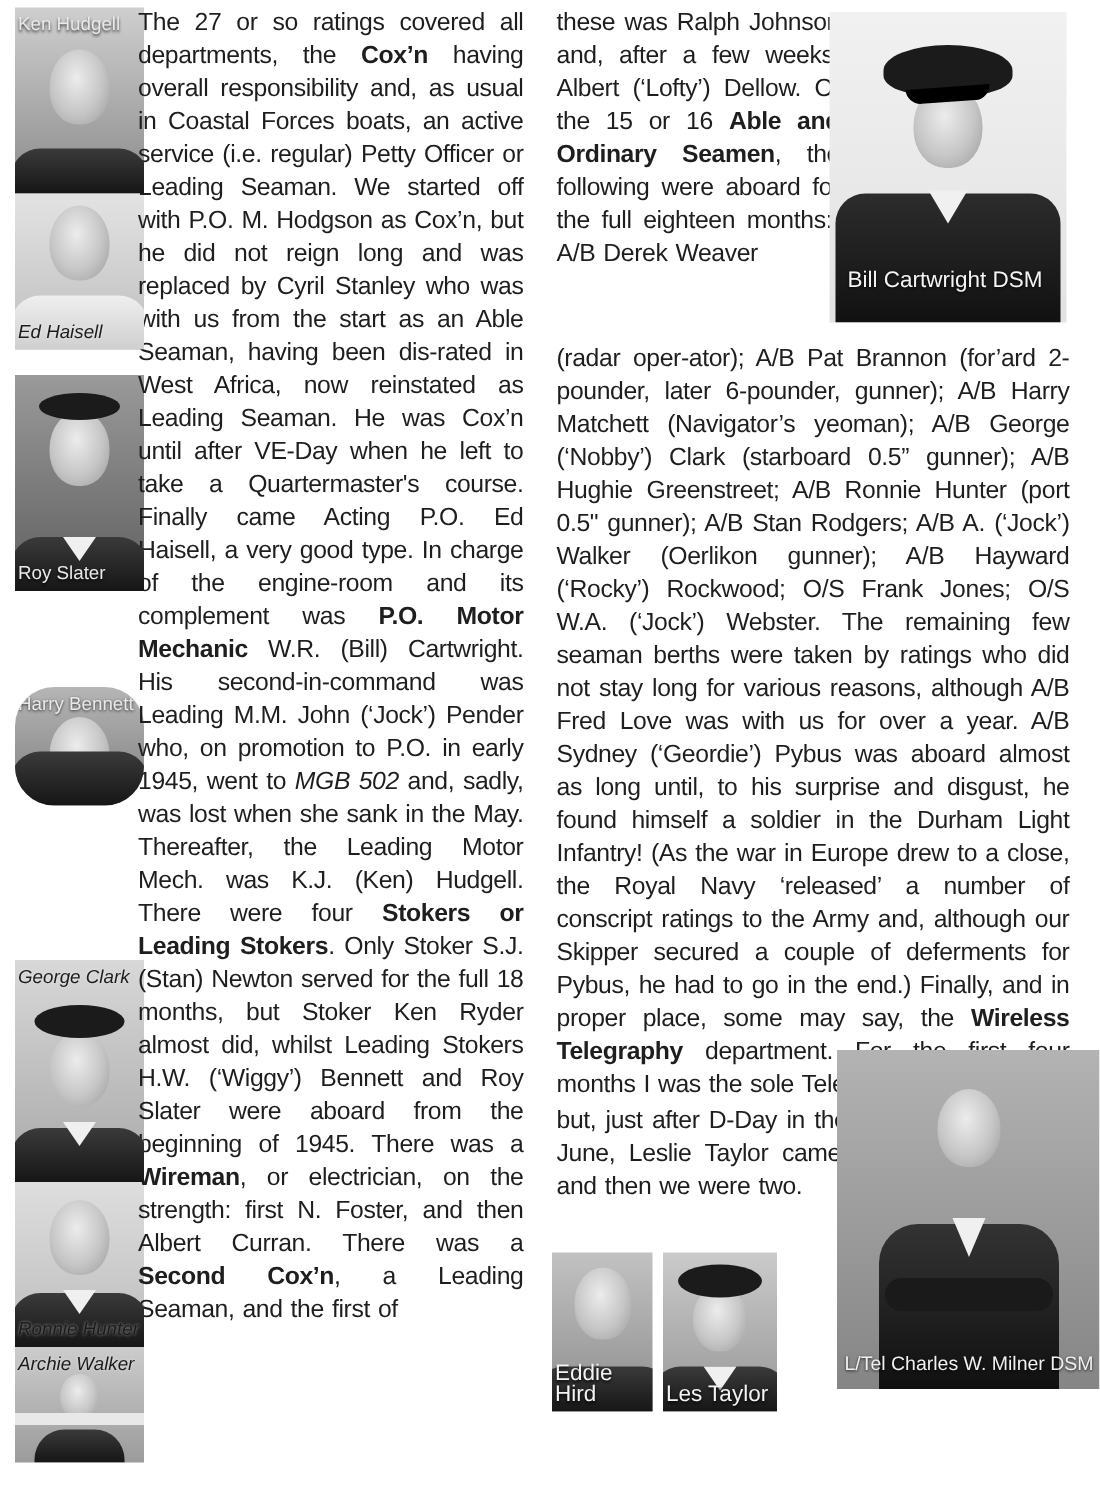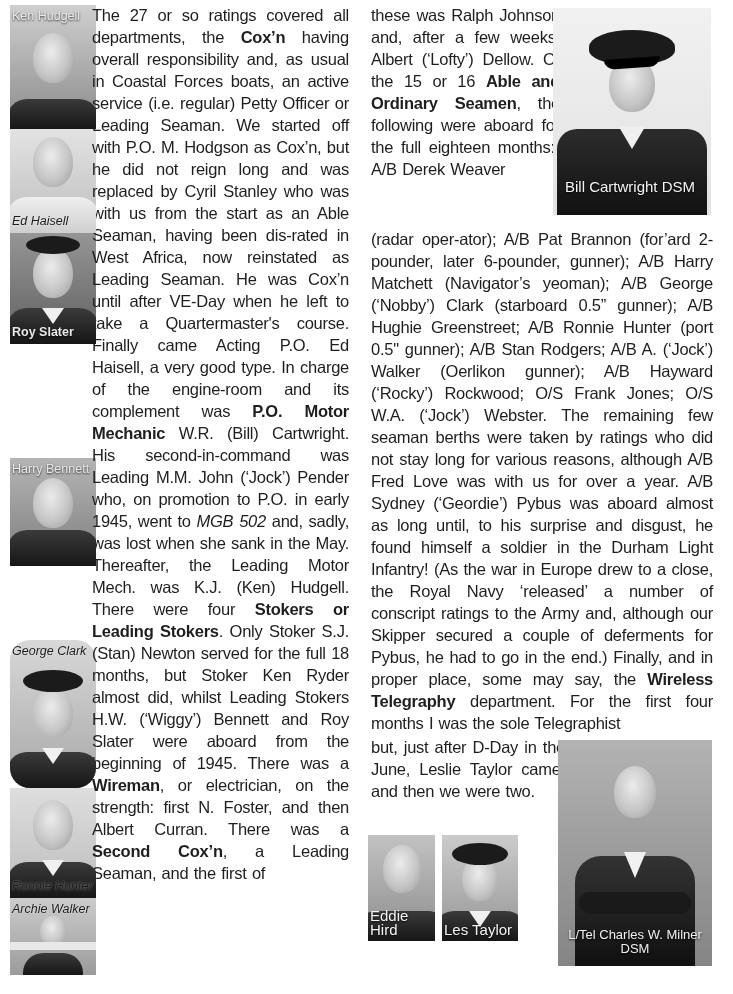--- a/index.html
+++ b/index.html
@@ -68,47 +68,47 @@
     background:#1b1b1b;border-radius:50%;
     z-index:2;
   }
 
   
   .strip{left:10px;width:74px;padding-left:12px;}
   #pb1{top:5px;height:124px;background:linear-gradient(180deg,#cfcfcf,#8a8a8a);}
   #pb1 .face{top:28px;} #pb1 .torso{height:30px;}
   #pb2{top:129px;height:104px;background:linear-gradient(180deg,#e3e3e3,#bdbdbd);}
   #pb2 .face{top:8px;} 
-  #pb3{top:224px;height:120px;background:linear-gradient(180deg,#9a9a9a,#5f5f5f);font-weight:bold;}
+  #pb3{top:250px;height:144px;background:linear-gradient(180deg,#9a9a9a,#5f5f5f);}
   #pb3 .face{top:24px;} #pb3 .hat{top:12px;width:54px;height:18px;}
   #pb4{top:345px;height:113px;background:linear-gradient(180deg,#707070,#4a4a4a);}
   #pb4 .face{top:30px;} #pb4 .hat{top:18px;width:56px;height:18px;}
-  #pb5{top:458px;height:108px;background:linear-gradient(180deg,#b5b5b5,#7d7d7d);}
+  #pb5{top:458px;height:79px;background:linear-gradient(180deg,#b5b5b5,#7d7d7d);border-radius:26px;}
   #pb5 .face{top:20px;}
   #pb6{top:557px;height:83px;background:linear-gradient(180deg,#a8a8a8,#6e6e6e);}
   #pb6 .face{top:16px;width:36px;height:44px;}
-  #pb7{top:640px;height:148px;background:linear-gradient(180deg,#d8d8d8,#a8a8a8);border-radius:20px;}
+  #pb7{top:640px;height:148px;background:linear-gradient(180deg,#d8d8d8,#a8a8a8);}
   #pb7 .face{top:48px;} #pb7 .hat{top:30px;width:60px;height:22px;}
   #pb8{top:788px;height:110px;background:linear-gradient(180deg,#dedede,#bcbcbc);}
   #pb8 .face{top:12px;}
   #pb9{top:898px;height:77px;background:linear-gradient(180deg,#cccccc,#9b9b9b);}
   #pb9 .face{top:18px;width:26px;height:30px;}
   #pb9 .bar{position:absolute;left:0;right:0;top:44px;height:8px;background:#e8e8e8;z-index:2;}
   #pb9 .torso{height:22px;width:60px;}
 
   
   #photo-bill{left:553px;top:8px;width:158px;height:207px;background:linear-gradient(180deg,#f1f1f1 0%,#e2e2e2 100%);}
   #photo-bill .face{top:48px;width:46px;height:56px;}
   #photo-bill .hat{top:22px;width:86px;height:34px;border-radius:50% 50% 40% 40%;}
   #photo-bill .visor{position:absolute;left:50%;transform:translateX(-50%) rotate(-4deg);top:50px;width:56px;height:10px;background:#000;border-radius:0 0 24px 24px;z-index:3;}
   #photo-bill .torso{width:150px;height:86px;background:linear-gradient(180deg,#2c2c2c,#111);}
   #photo-bill .vcollar{bottom:66px;border-top-width:22px;border-left-width:13px;border-right-width:13px;}
   #photo-bill .caption{top:137px;left:10px;right:auto;font-size:15px;color:#f4f4f4;text-shadow:0 1px 2px rgba(0,0,0,.8);margin-top:33px;}
 
-  #photo-milner{left:558px;top:740px;width:154px;height:226px;background:linear-gradient(180deg,#b3b3b3,#858585);}
+  #photo-milner{left:558px;top:700px;width:176px;height:226px;background:linear-gradient(180deg,#b3b3b3,#858585);}
   #photo-milner .face{top:26px;width:42px;height:52px;}
   #photo-milner .torso{width:120px;height:110px;background:linear-gradient(180deg,#333,#101010);border-radius:26px 26px 0 0;}
   #photo-milner .vcollar{bottom:88px;border-top-width:26px;}
   #photo-milner .arms{position:absolute;bottom:52px;left:50%;transform:translateX(-50%);width:112px;height:22px;background:#1a1a1a;border-radius:12px;z-index:3;}
   #photo-milner .caption{bottom:8px;text-align:center;font-size:13px;color:#f0f0f0;text-shadow:0 1px 2px rgba(0,0,0,.8);}
 
   #photo-eddie{left:368px;top:835px;width:67px;height:106px;background:linear-gradient(180deg,#c2c2c2,#8d8d8d);}
   #photo-eddie .face{top:10px;width:38px;height:48px;}
   #photo-eddie .torso{height:30px;}
   #photo-eddie .caption{bottom:2px;font-size:15px;color:#f3f3f3;text-shadow:0 1px 2px rgba(0,0,0,.85);}

